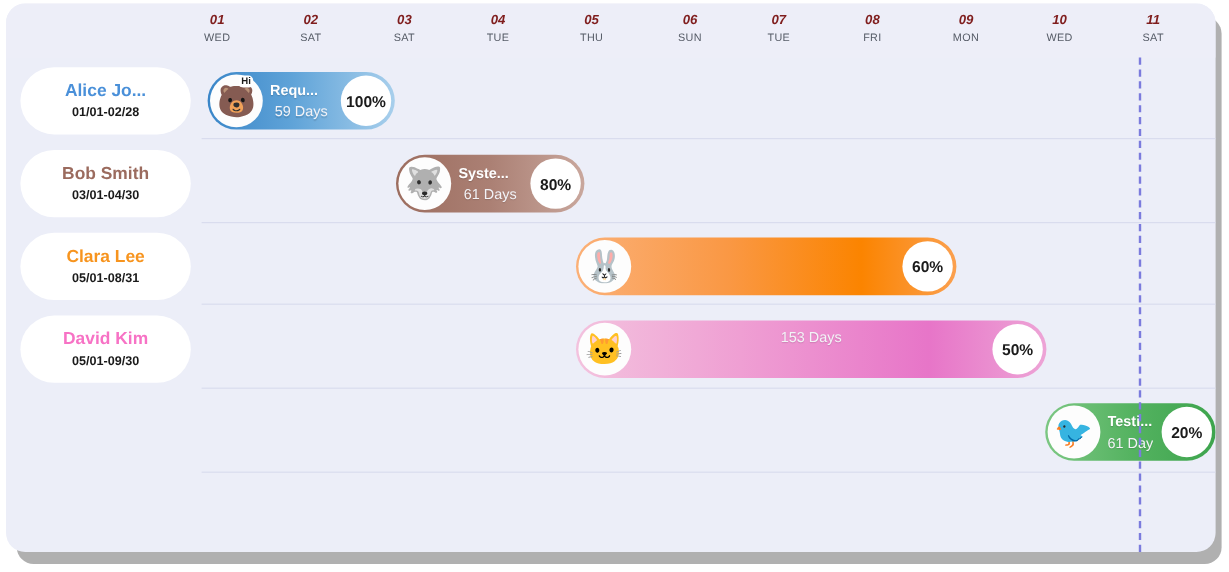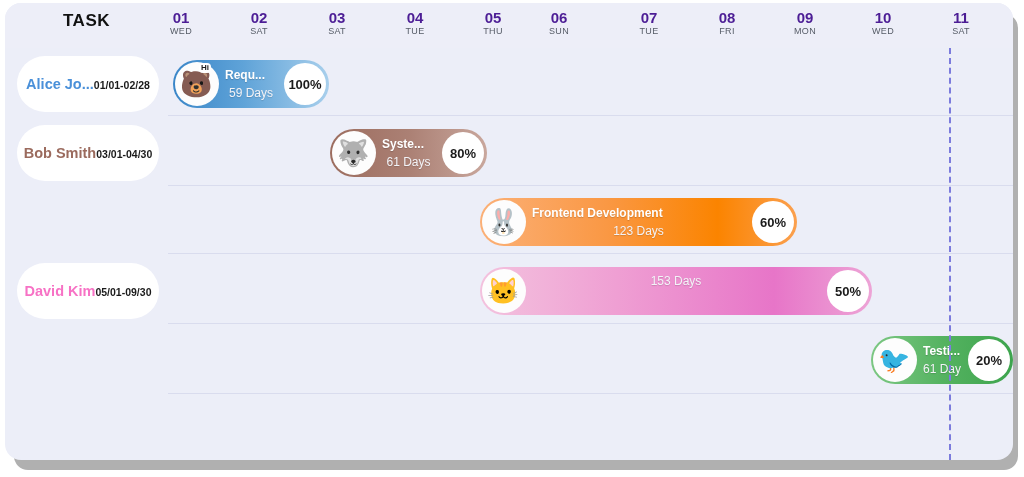--- a/index.html
+++ b/index.html
@@ -64,24 +64,25 @@
     letter-spacing: 0.5px;
   }
 
   .day-col {
     position: absolute;
     top: 6px;
     width: 60px;
     text-align: center;
   }
   .day-num {
-    font-size: 15px;
-    font-weight: bold;
-    color: #4c1d95;
+    font-size: 11px;
+    font-weight: bold;
+    color: #7f1d1d;
     line-height: 17px;
+    font-style: italic;
   }
   .day-dow {
     font-size: 9px;
     font-weight: normal;
     color: #555b66;
     line-height: 11px;
     letter-spacing: 0.3px;
   }
 
   
@@ -94,21 +95,21 @@
   }
 
   .name-pill {
     position: absolute;
     left: 12px;
     width: 142px;
     height: 56px;
     background: #ffffff;
     border-radius: 28px;
     display: flex;
-    flex-direction: row;
+    flex-direction: column;
     align-items: center;
     justify-content: center;
   }
   .name-pill .pname {
     font-size: 14.5px;
     font-weight: bold;
     line-height: 18px;
   }
   .name-pill .pdates {
     font-size: 10.5px;
@@ -210,21 +211,20 @@
 </head>
 <body>
 
 <div id="root">
 
   <div class="panel-shadow"></div>
 
   <div class="panel">
 
     <div class="header">
-      <div class="task-header">TASK</div>
 
       <div class="day-col" style="left:146px">
         <div class="day-num">01</div>
         <div class="day-dow">WED</div>
       </div>
       <div class="day-col" style="left:224px">
         <div class="day-num">02</div>
         <div class="day-dow">SAT</div>
       </div>
       <div class="day-col" style="left:302px">
@@ -232,21 +232,21 @@
         <div class="day-dow">SAT</div>
       </div>
       <div class="day-col" style="left:380px">
         <div class="day-num">04</div>
         <div class="day-dow">TUE</div>
       </div>
       <div class="day-col" style="left:458px">
         <div class="day-num">05</div>
         <div class="day-dow">THU</div>
       </div>
-      <div class="day-col" style="left:524px">
+      <div class="day-col" style="left:540px">
         <div class="day-num">06</div>
         <div class="day-dow">SUN</div>
       </div>
       <div class="day-col" style="left:614px">
         <div class="day-num">07</div>
         <div class="day-dow">TUE</div>
       </div>
       <div class="day-col" style="left:692px">
         <div class="day-num">08</div>
         <div class="day-dow">FRI</div>
@@ -272,20 +272,24 @@
     <div class="row-line" style="top:390px"></div>
 
     <div class="name-pill" style="top:53px">
       <div class="pname" style="color:#4a90d9">Alice Jo...</div>
       <div class="pdates">01/01-02/28</div>
     </div>
     <div class="name-pill" style="top:122px">
       <div class="pname" style="color:#9b6b5e">Bob Smith</div>
       <div class="pdates">03/01-04/30</div>
     </div>
+    <div class="name-pill" style="top:191px">
+      <div class="pname" style="color:#f7941e">Clara Lee</div>
+      <div class="pdates">05/01-08/31</div>
+    </div>
     <div class="name-pill" style="top:260px">
       <div class="pname" style="color:#f772c5">David Kim</div>
       <div class="pdates">05/01-09/30</div>
     </div>
 
     <div class="bar" style="left:168px; top:57px; width:156px; background:linear-gradient(90deg,#3a86c8 0%,#5fa3d8 45%,#a8cfec 100%);">
       <div class="avatar">
           <span>🐻</span>
         </div>
       <div class="hi-bubble">Hi</div>
@@ -304,24 +308,20 @@
         <div class="btitle">Syste...</div>
         <div class="bdays">61 Days</div>
       </div>
       <div class="pct">80%</div>
     </div>
 
     <div class="bar" style="left:475px; top:195px; width:317px; background:linear-gradient(90deg,#fbb077 0%,#fa9844 40%,#fb8400 75%,#fba04f 100%);">
       <div class="avatar">
           <span>🐰</span>
         </div>
-      <div class="btext">
-        <div class="btitle">Frontend Development</div>
-        <div class="bdays">123 Days</div>
-      </div>
       <div class="pct">60%</div>
     </div>
 
     <div class="bar" style="left:475px; top:264px; width:392px; background:linear-gradient(90deg,#f3c2de 0%,#ef9fd3 35%,#e775c8 75%,#eda4d6 100%);">
       <div class="avatar">
           <span>🐱</span>
         </div>
       <div class="btext">
         <div class="bdays">153 Days</div>
       </div>

